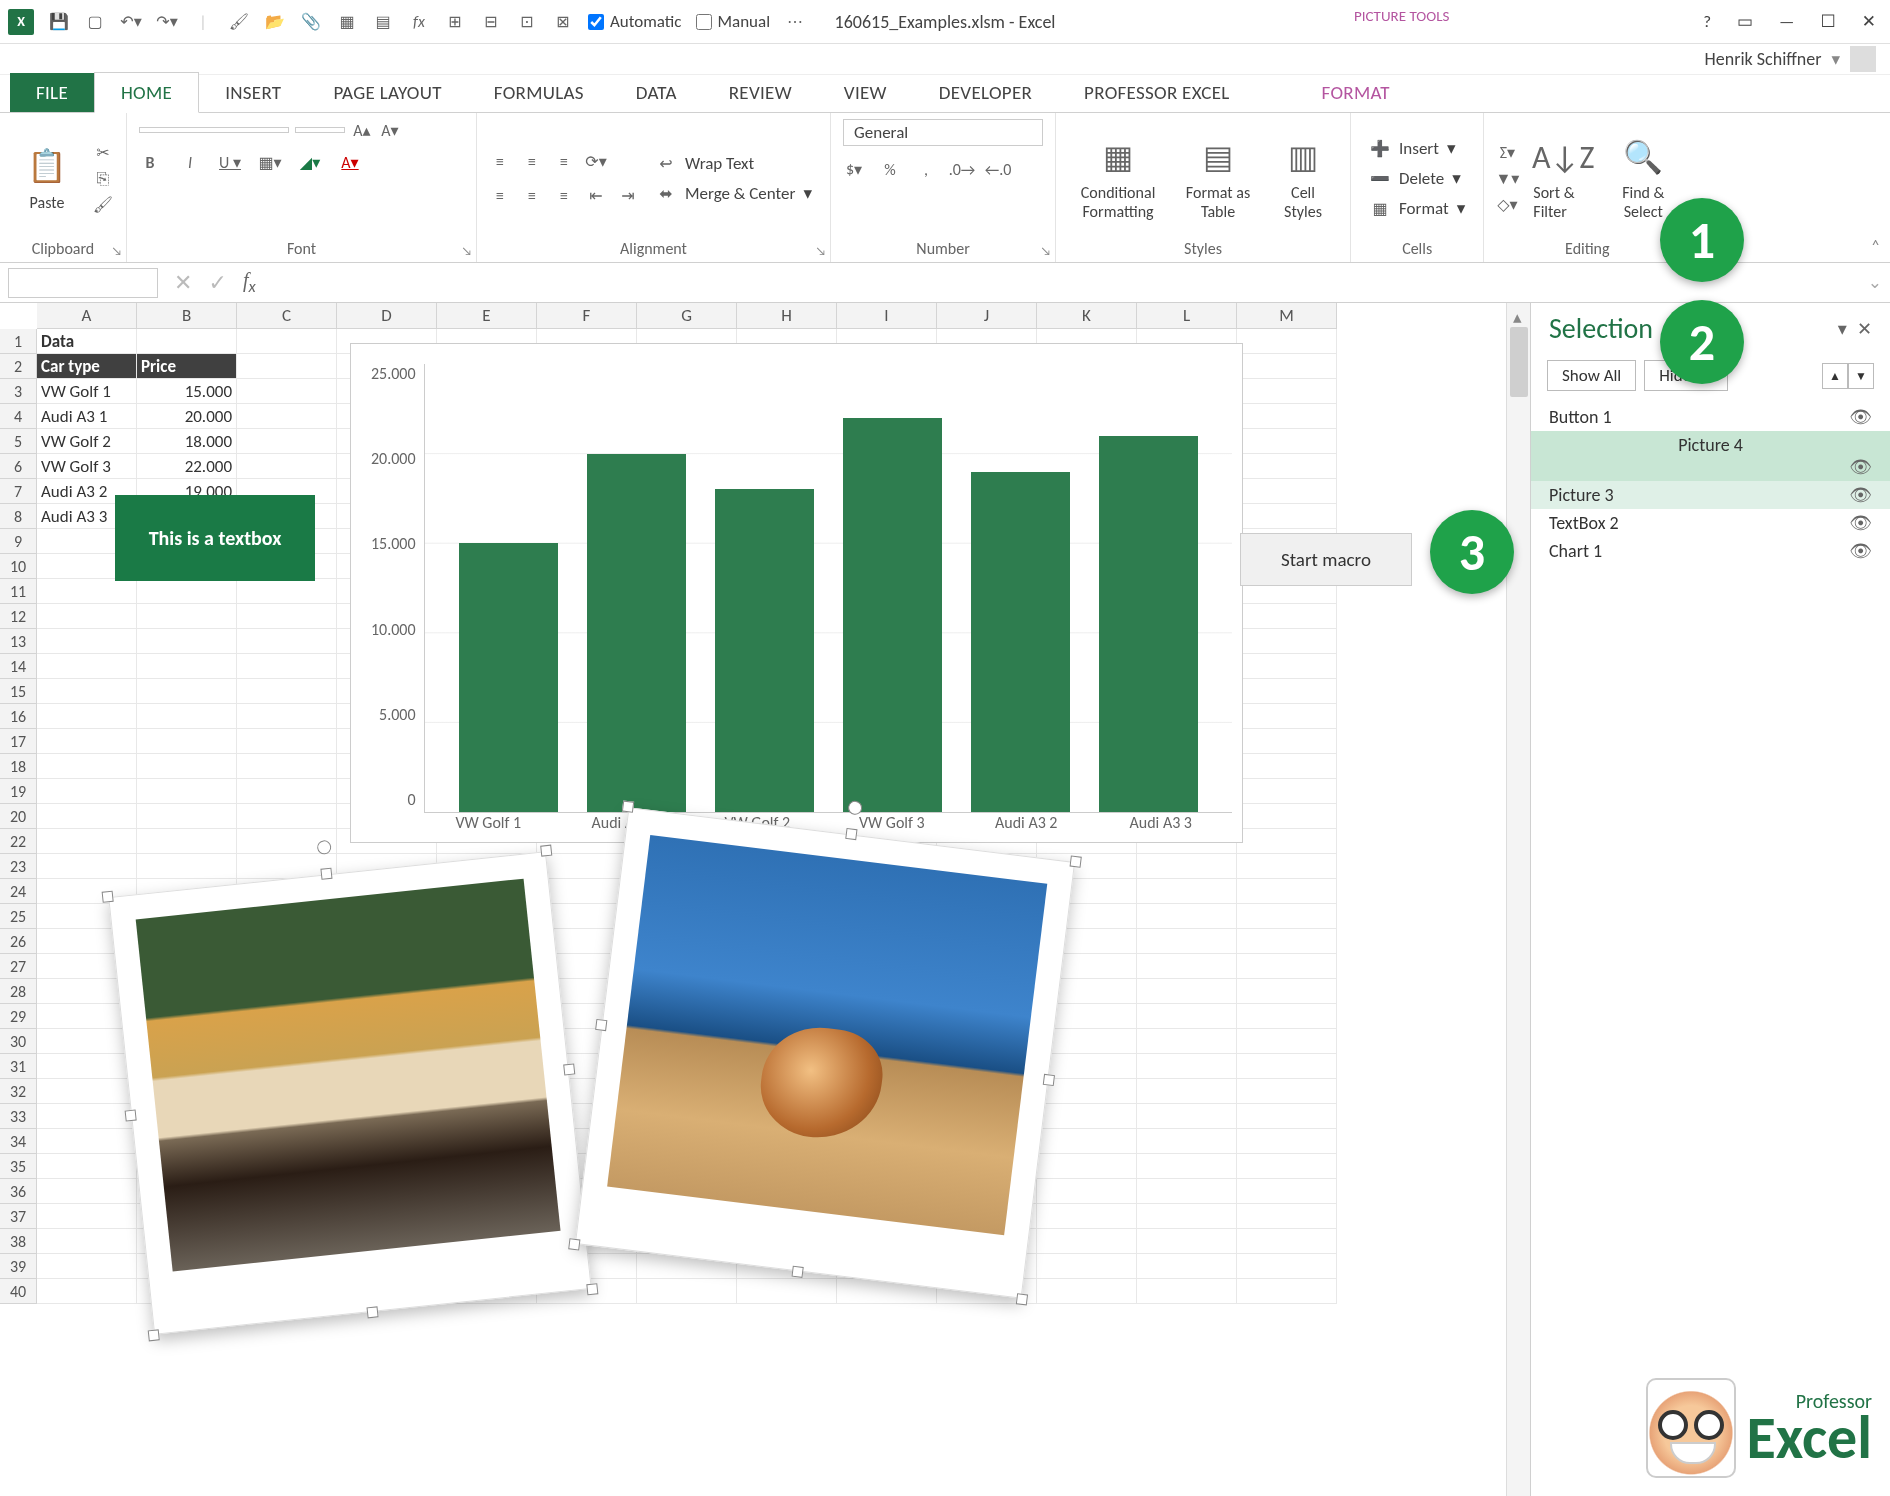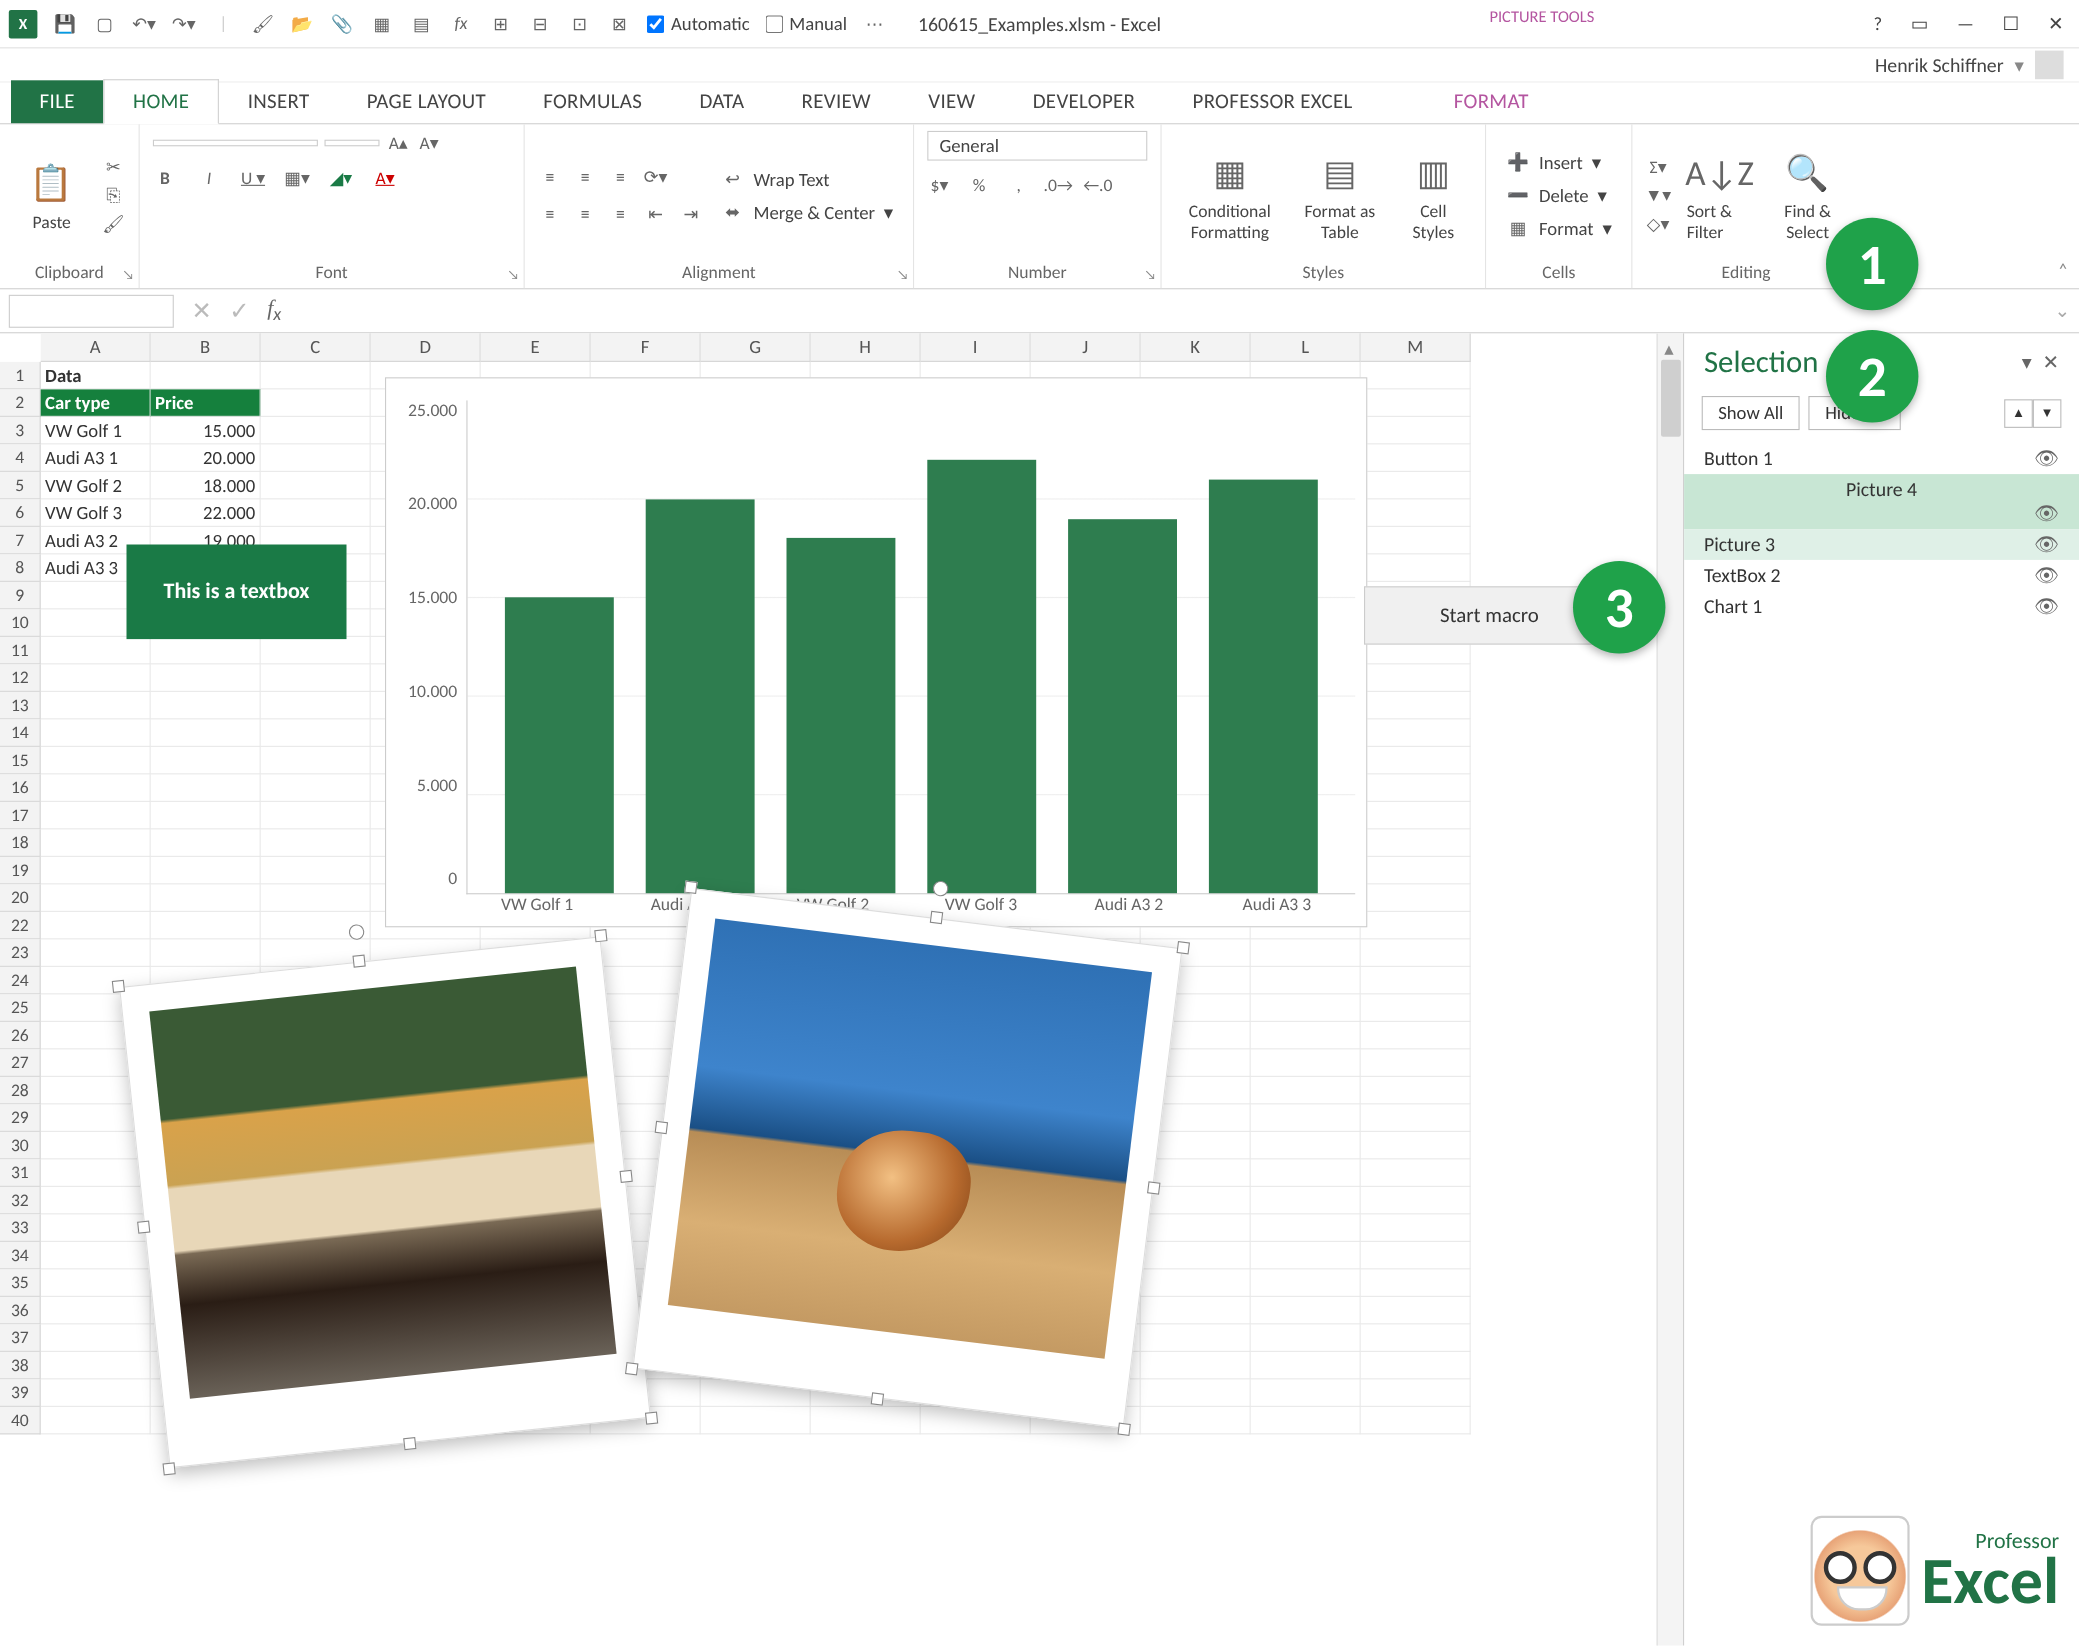--- a/index.html
+++ b/index.html
@@ -49,36 +49,36 @@
 .sheet-wrap { flex: 1; position: relative; overflow: hidden;}
 .selection-pane { width: 360px; border-left: 1px solid #d0d0d0; display: flex; flex-direction: column; padding: 8px 0;}
 
 
 .col-headers { display: flex; margin-left: 37px;}
 .col-h { width: 100px; background: #f3f3f3; border-right: 1px solid #d4d4d4; border-bottom: 1px solid #d4d4d4; text-align: center; color: #555; font-size: 17px; height: 26px; line-height: 26px;}
 .rows { }
 .row { display: flex; height: 25px;}
 .row-h { width: 37px; background: #f3f3f3; border-right: 1px solid #d4d4d4; border-bottom: 1px solid #d4d4d4; text-align: center; color: #555; font-size: 16px; line-height: 25px;}
 .cell { width: 100px; border-right: 1px solid #e8e8e8; border-bottom: 1px solid #e8e8e8; padding: 0 4px; font-size: 17px; line-height: 25px; white-space: nowrap; overflow: hidden;}
-.cell.header { background: #15803d; color: #fff; font-weight: bold;}
+.cell.header { background: #404040; color: #fff; font-weight: bold;}
 .cell.num { text-align: right;}
 .cell.bold { font-weight: bold;}
 
 
 .overlay { position: absolute;}
 .textbox { background: #1a7a46; color: #fff; display: flex; align-items: center; justify-content: center; text-align: center; font-size: 20px; font-weight: bold; padding: 14px;}
 .chart { background: #fff; border: 1px solid #ccc; display: flex; flex-direction: column;}
 .chart-plot { flex: 1; display: flex; padding: 20px 10px 0 20px;}
 .yaxis { display: flex; flex-direction: column; justify-content: space-between; align-items: flex-end; color: #666; font-size: 16px; padding-right: 8px; padding-bottom: 4px;}
 .plotarea { flex: 1; display: flex; align-items: flex-end; border-left: 1px solid #ccc; border-bottom: 1px solid #ccc; position: relative; gap: 4%; padding: 0 4%; background: linear-gradient(to top, transparent 0%, transparent calc(20% - 1px), #eee 20%, transparent calc(20% + 1px), transparent calc(40% - 1px), #eee 40%, transparent calc(40% + 1px), transparent calc(60% - 1px), #eee 60%, transparent calc(60% + 1px), transparent calc(80% - 1px), #eee 80%, transparent calc(80% + 1px));}
 .bar { flex: 1; background: #2e7d4f;}
 .xaxis { display: flex; padding-left: 70px; padding-right: 14px; padding-bottom: 10px;}
 .xlabel { flex: 1; text-align: center; color: #666; font-size: 16px;}
 
-.macro-btn { background: #f0f0f0; border: 1px solid #ccc; padding: 14px 68px; color: #333; font-size: 19px;}
+.macro-btn { background: #f0f0f0; border: 1px solid #ccc; padding: 14px 40px; color: #333; font-size: 19px;}
 
 .photo-frame { background: #fff; border: 1px solid #ddd; padding: 24px 24px 60px 24px; box-shadow: 0 6px 16px rgba(0,0,0,0.25);}
 .photo { width: 100%; height: 100%;}
 .handle { position: absolute; width: 11px; height: 11px; background: #fff; border: 1px solid #888;}
 .rot-handle { position: absolute; width: 14px; height: 14px; border: 1px solid #888; border-radius: 50%; background: #fff;}
 
 
 .sel-title { color: #217346; font-size: 28px; padding: 0 18px 8px 18px; display: flex; align-items: center;}
 .sel-close { margin-left: auto; display: flex; gap: 10px; color: #666; font-size: 18px;}
 .sel-btnrow { display: flex; gap: 8px; padding: 6px 16px; align-items: center;}

